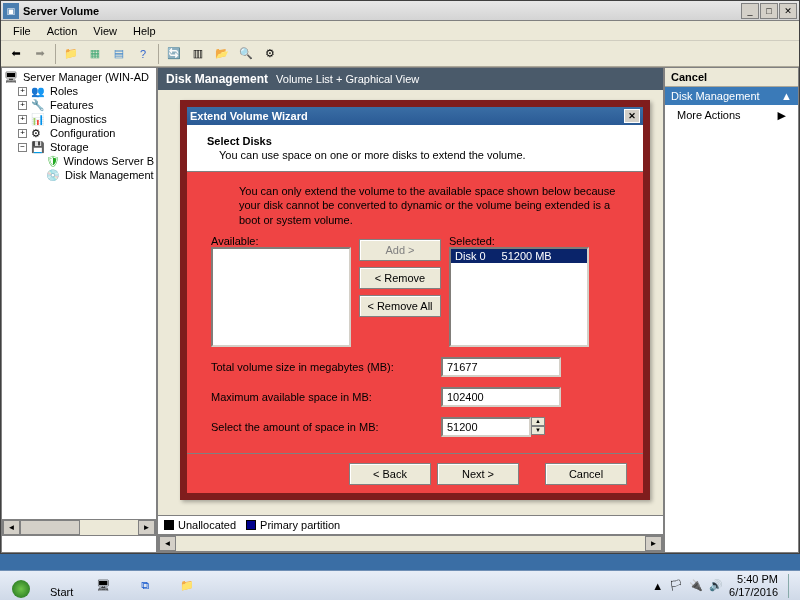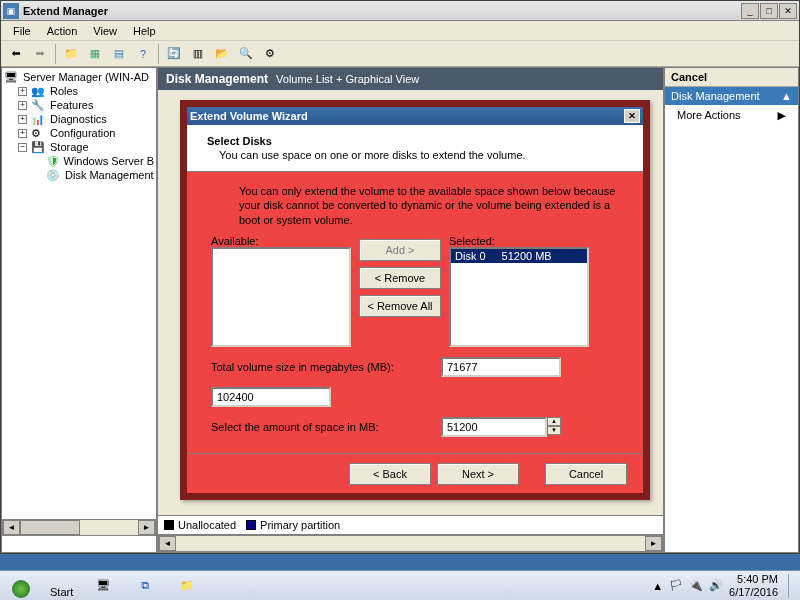--- a/index.html
+++ b/index.html
@@ -76,21 +76,21 @@
 .tray { margin-left:auto; display:flex; align-items:center; gap:6px; font-size:10px; }
 .tray .clock { text-align:right; line-height:1.1; padding-right:4px;}
 .tray .ti { width:14px; height:14px; }
 </style>
 </head>
 <body>
 
 <div class="window">
   <div class="titlebar">
     <span class="icon">▣</span>
-    <span class="title">Extend Manager</span>
+    <span class="title">Server Volume</span>
     <div class="btns">
       <div class="btn">_</div>
       <div class="btn">□</div>
       <div class="btn">✕</div>
     </div>
   </div>
   <div class="menubar">
     <span>File</span>
     <span>Action</span>
     <span>View</span>
@@ -226,26 +226,27 @@
               <span>51200 MB</span>
           </div>
         </div>
       </div>
     </div>
     <div class="frow">
       <label>Total volume size in megabytes (MB):</label>
       <div class="val">71677</div>
     </div>
     <div class="frow">
+      <label>Maximum available space in MB:</label>
       <div class="val">102400</div>
     </div>
     <div class="frow">
       <label>Select the amount of space in MB:</label>
       <div class="spin">
-        <div class="val" style="width:106px">51200</div>
+        <div class="val" style="width:90px">51200</div>
         <div class="spn">
             <div>▲</div>
             <div>▼</div>
           </div>
       </div>
     </div>
   </div>
   <div class="wfoot">
     <div class="wbtn">&lt; Back</div>
     <div class="wbtn">Next &gt;</div>

